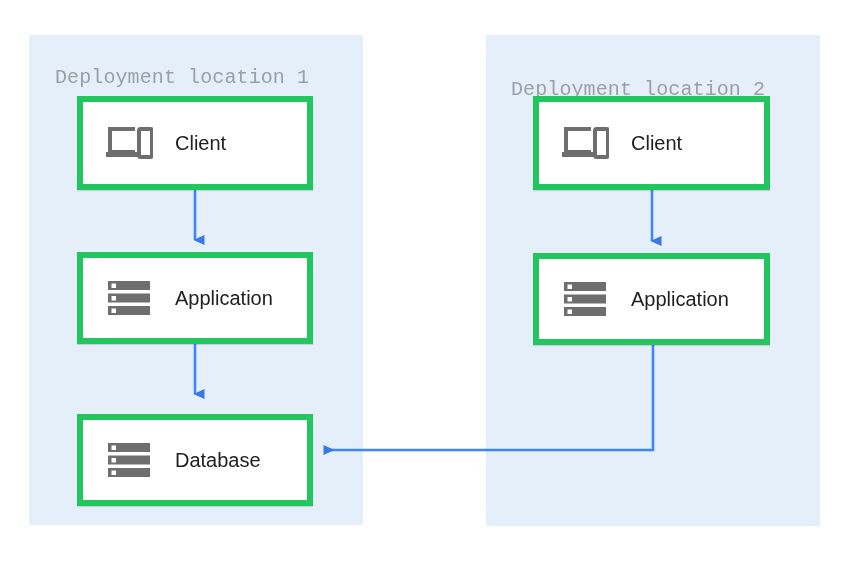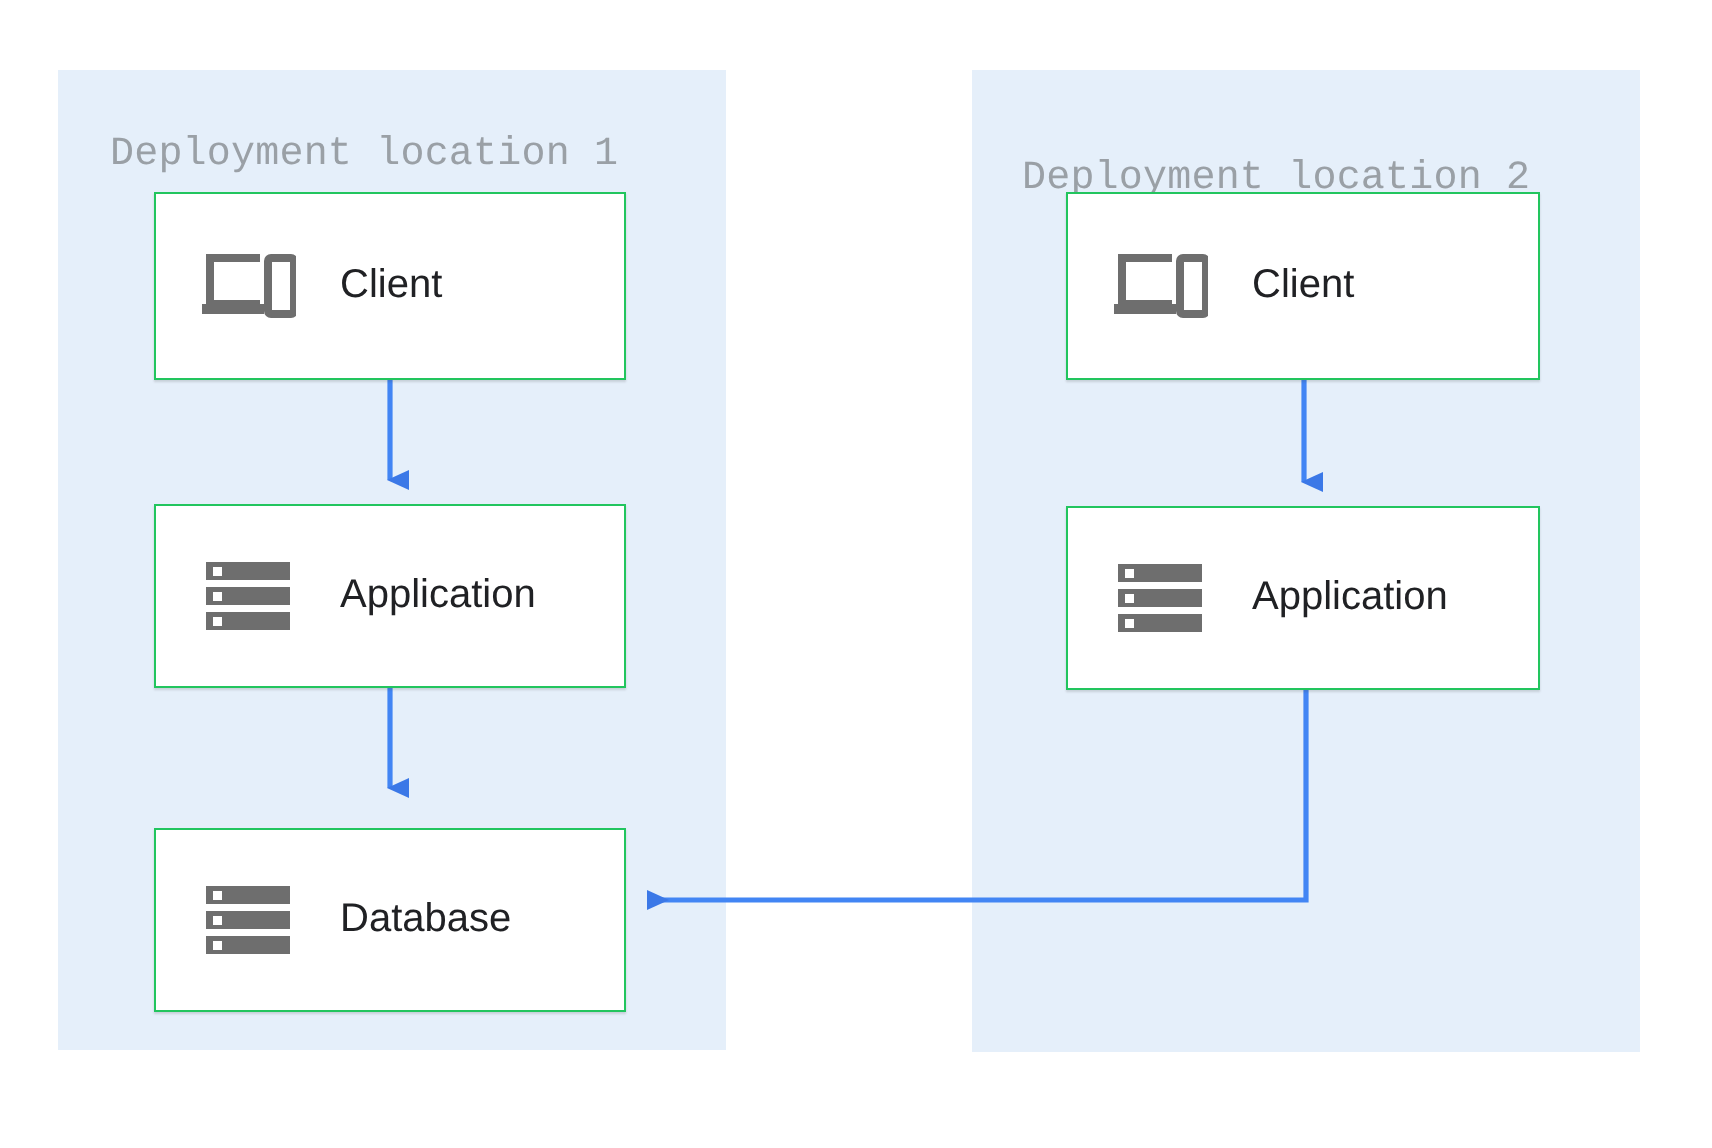--- a/index.html
+++ b/index.html
@@ -25,21 +25,21 @@
     position: absolute;
     font-size: 20px;
     color: #9aa0a6;
     font-family: Liberation Mono, monospace;
     white-space: nowrap;
     letter-spacing: 0.1px;
   }
   .node {
     position: absolute;
     background: #ffffff;
-    border: 1px solid #22c55e;
+    border: 6px solid #22c55e;
     box-sizing: border-box;
     display: flex;
     align-items: center;
     box-shadow: 0 1px 1px rgba(60,64,67,0.18);
   }
   .node-icon {
     position: absolute;
     left: 22px;
     top: 50%;
     transform: translateY(-50%);

